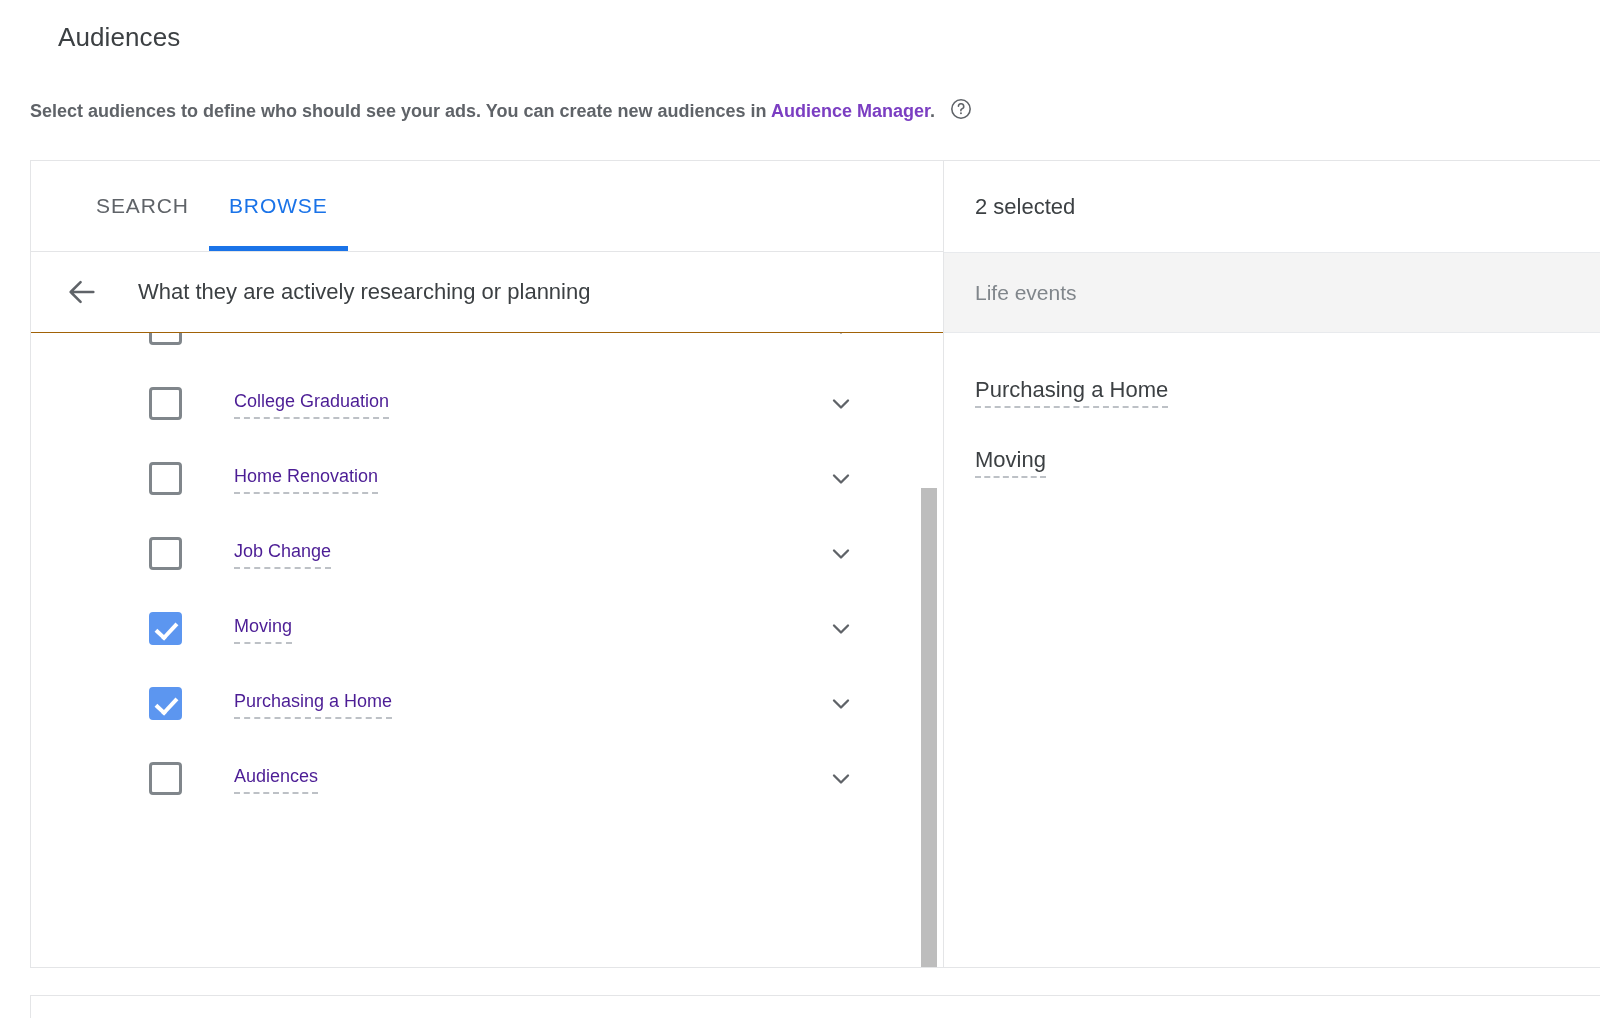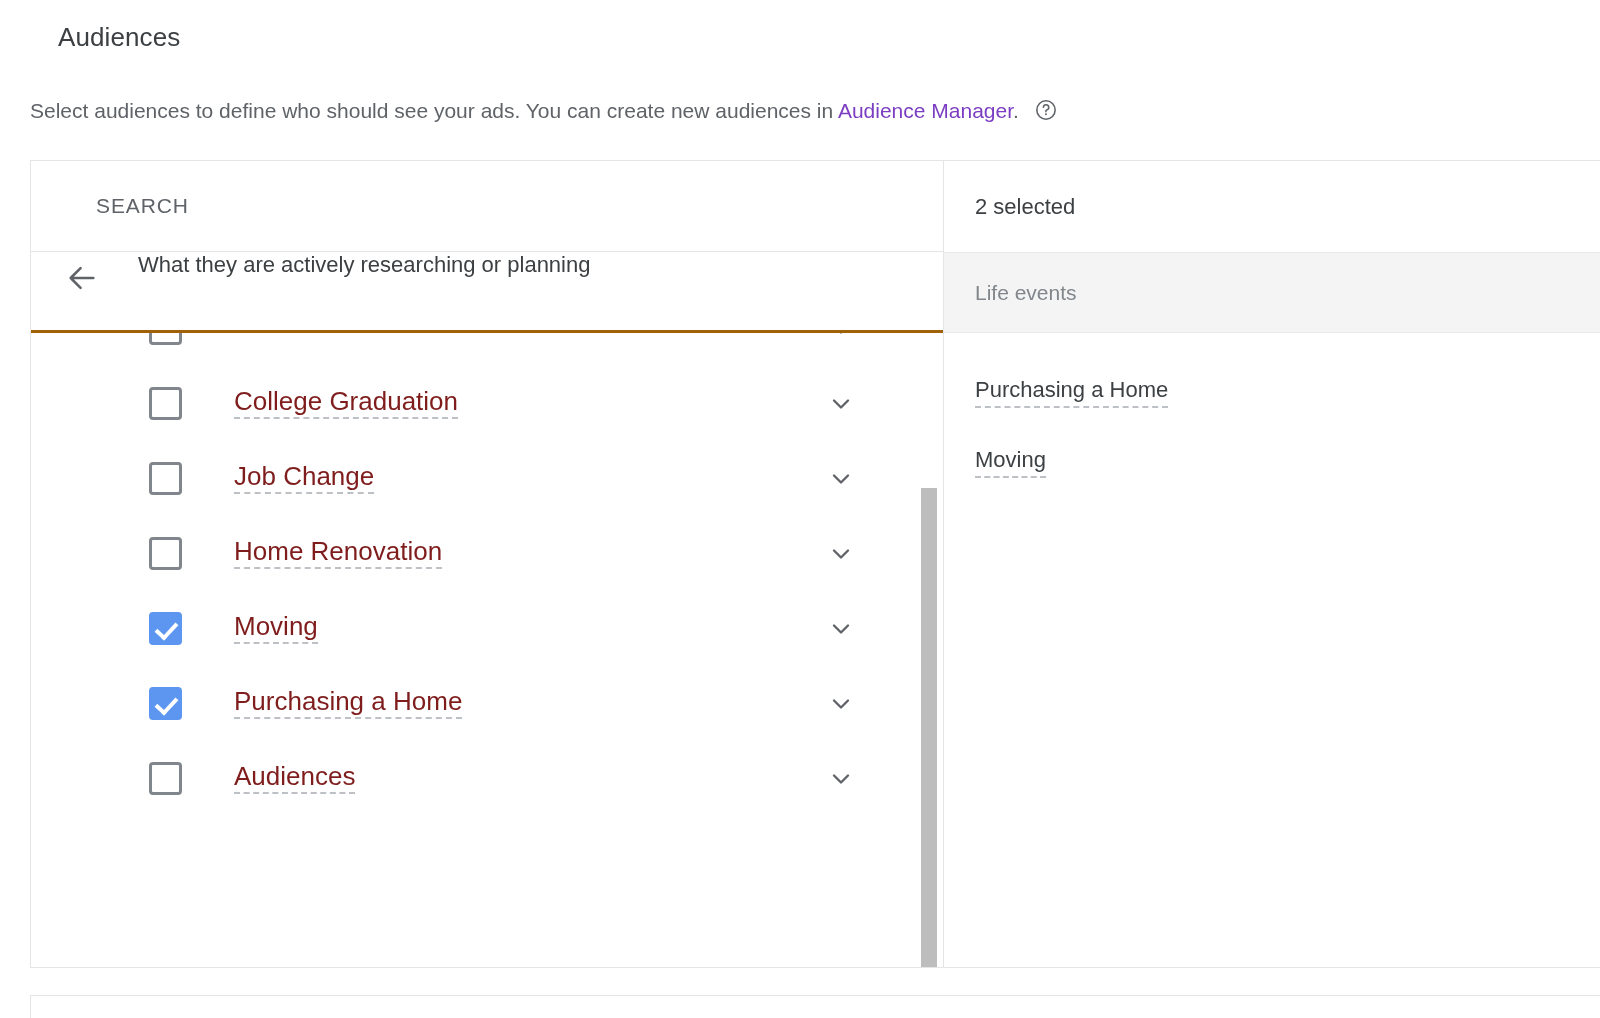--- a/index.html
+++ b/index.html
@@ -25,24 +25,24 @@
     line-height: 34px;
     color: #3c4043;
     font-weight: 400;
     letter-spacing: 0.1px;
     margin-left: 28px;
   }
   .page-subtitle {
     position: absolute;
     left: 30px;
     top: 96px;
-    font-size: 21px;
+    font-size: 18px;
     line-height: 30px;
     color: #5f6368;
-    font-weight: 400;
+    font-weight: 700;
     white-space: nowrap;
   }
   .page-subtitle .link {
     color: #7b3ec2;
     text-decoration: none;
     cursor: pointer;
   }
   .help-icon {
     display: inline-block;
     vertical-align: -3px;
@@ -110,22 +110,22 @@
     position: absolute;
     left: 0; right: 0; bottom: 0;
     height: 5px;
     background: #1a73e8;
   }
 
   .breadcrumb-bar {
     height: 81px;
     flex: 0 0 81px;
     display: flex;
-    align-items: flex-start;
-    border-bottom: 3px solid #a16207;
+    align-items: center;
+    border-bottom: 1px solid #a16207;
     box-sizing: border-box;
     padding-left: 25px;
   }
   .back-arrow {
     width: 52px;
     height: 52px;
     display: flex;
     align-items: center;
     justify-content: center;
     cursor: pointer;
@@ -180,22 +180,22 @@
     left: 8px;
     top: 3px;
     width: 9px;
     height: 17px;
     border: solid #fff;
     border-width: 0 4px 4px 0;
     transform: rotate(43deg);
   }
   .option-label {
     margin-left: 52px;
-    font-size: 26px;
-    color: #7f1d1d;
+    font-size: 18px;
+    color: #4c1d95;
     border-bottom: 2px dashed #bdc1c6;
     padding-bottom: 3px;
     line-height: 26px;
     white-space: nowrap;
     cursor: help;
   }
   .chevron {
     margin-left: auto;
     margin-right: 85px;
     width: 34px;
@@ -301,20 +301,21 @@
   </span>
 </div>
 
 <div class="audience-card">
   <div class="card-inner">
 
     <div class="left-pane">
 
       <div class="tabs">
         <div class="tab">SEARCH</div>
+        <div class="tab active">BROWSE</div>
       </div>
 
       <div class="breadcrumb-bar">
         <div class="back-arrow">
           <svg width="34" height="34" viewBox="0 0 24 24" fill="none">
             <path d="M20 12H4M4 12l7-7M4 12l7 7" stroke="#5f6368" stroke-width="1.8" stroke-linecap="round" stroke-linejoin="round"></path>
           </svg>
         </div>
         <div class="breadcrumb-label">What they are actively researching or planning</div>
       </div>
@@ -337,31 +338,31 @@
             <div class="option-label">College Graduation</div>
             <div class="chevron">
               <svg width="28" height="28" viewBox="0 0 24 24" fill="none">
                   <path d="M6 9l6 6 6-6" stroke="#5f6368" stroke-width="2" stroke-linecap="round" stroke-linejoin="round"></path>
                 </svg>
             </div>
           </div>
 
           <div class="option-row">
             <div class="checkbox"></div>
+            <div class="option-label">Home Renovation</div>
+            <div class="chevron">
+              <svg width="28" height="28" viewBox="0 0 24 24" fill="none">
+                  <path d="M6 9l6 6 6-6" stroke="#5f6368" stroke-width="2" stroke-linecap="round" stroke-linejoin="round"></path>
+                </svg>
+            </div>
+          </div>
+
+          <div class="option-row">
+            <div class="checkbox"></div>
             <div class="option-label">Job Change</div>
-            <div class="chevron">
-              <svg width="28" height="28" viewBox="0 0 24 24" fill="none">
-                  <path d="M6 9l6 6 6-6" stroke="#5f6368" stroke-width="2" stroke-linecap="round" stroke-linejoin="round"></path>
-                </svg>
-            </div>
-          </div>
-
-          <div class="option-row">
-            <div class="checkbox"></div>
-            <div class="option-label">Home Renovation</div>
             <div class="chevron">
               <svg width="28" height="28" viewBox="0 0 24 24" fill="none">
                   <path d="M6 9l6 6 6-6" stroke="#5f6368" stroke-width="2" stroke-linecap="round" stroke-linejoin="round"></path>
                 </svg>
             </div>
           </div>
 
 
           <div class="option-row">
             <div class="checkbox checked"></div>

